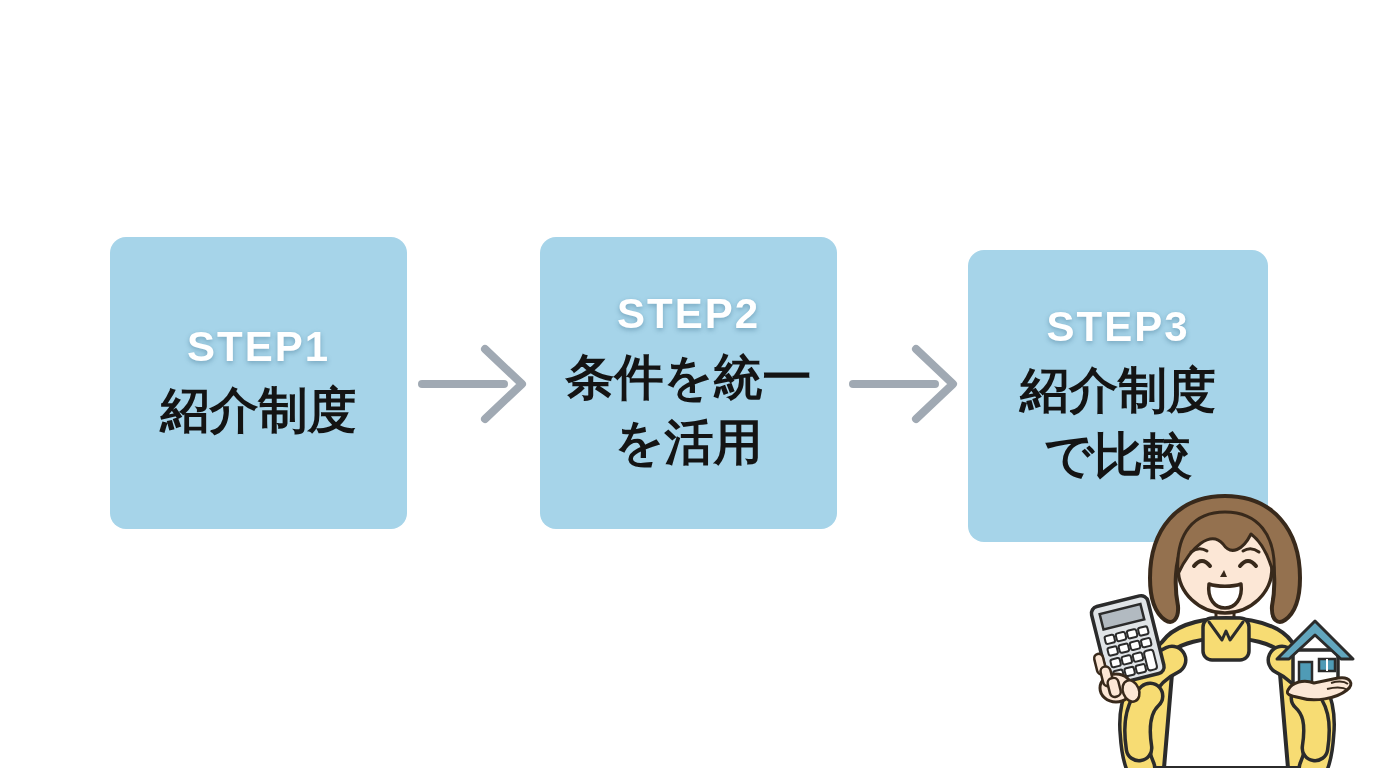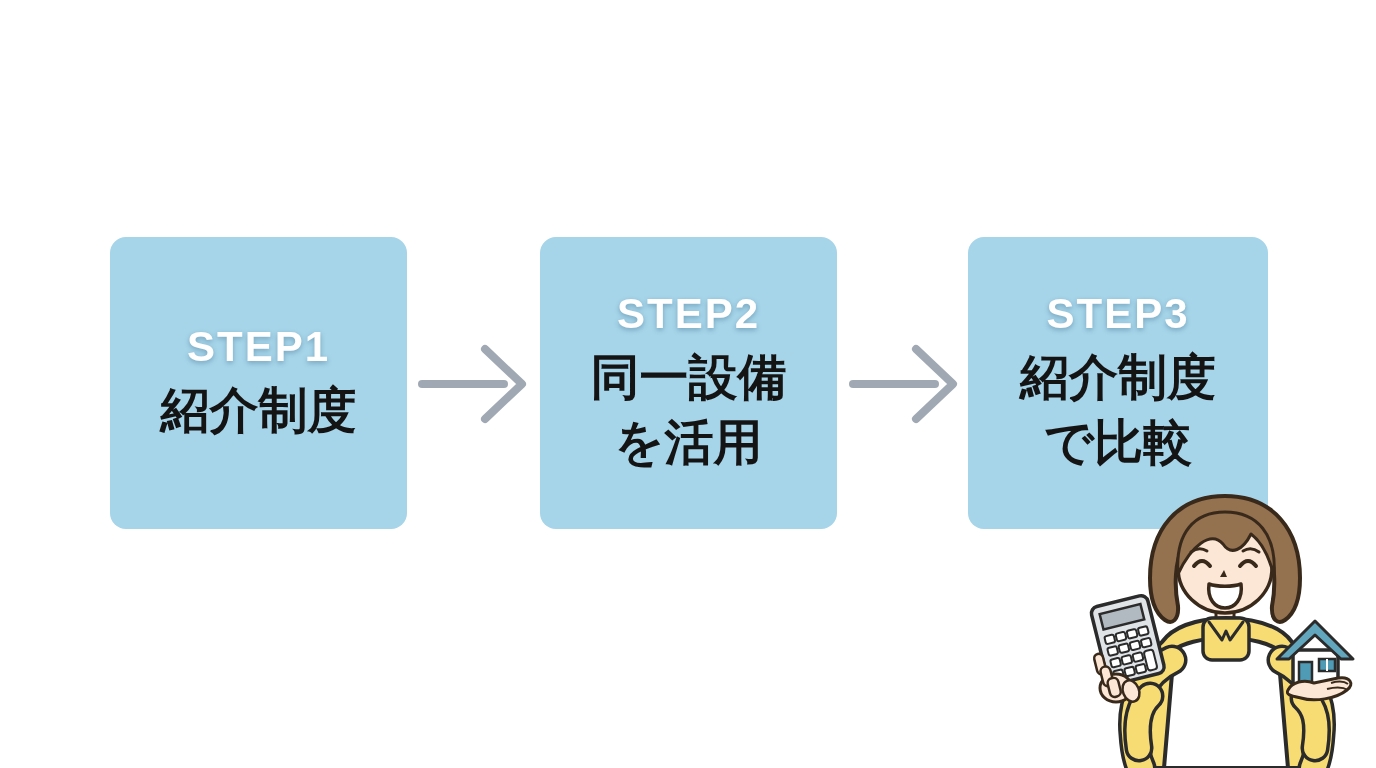--- a/index.html
+++ b/index.html
@@ -22,21 +22,21 @@
     border-radius: 16px;
     display: flex;
     flex-direction: column;
     align-items: center;
     justify-content: center;
     text-align: center;
     z-index: 1;
   }
   .step-box-1 { left: 110px; }
   .step-box-2 { left: 540px; }
-  .step-box-3 { left: 968px; width: 300px; }
+  .step-box-3 { left: 968px; width: 300px; margin-top: 13px; }
   .step-label {
     font-size: 42px;
     font-weight: bold;
     color: #ffffff;
     letter-spacing: 2px;
     text-shadow: 0 2px 5px rgba(45, 95, 125, 0.40);
     margin-bottom: 8px;
     line-height: 1.1;
   }
   .jp-line {
@@ -73,21 +73,21 @@
     <span class="jp-line"></span>
   </div>
 
   <svg class="arrow arrow-1" viewBox="0 0 115 88">
     <line x1="8" y1="44" x2="90" y2="44" stroke="#a0a9b3" stroke-width="8" stroke-linecap="round"></line>
     <polyline points="71,9 108,44 71,79" fill="none" stroke="#a0a9b3" stroke-width="8" stroke-linecap="round" stroke-linejoin="round"></polyline>
   </svg>
 
   <div class="step-box step-box-2">
     <div class="step-label">STEP2</div>
-    <span class="jp-line">同一設備</span>
+    <span class="jp-line">条件を統一</span>
     <span class="jp-line">を活用</span>
   </div>
 
   <svg class="arrow arrow-2" viewBox="0 0 115 88">
     <line x1="8" y1="44" x2="90" y2="44" stroke="#a0a9b3" stroke-width="8" stroke-linecap="round"></line>
     <polyline points="71,9 108,44 71,79" fill="none" stroke="#a0a9b3" stroke-width="8" stroke-linecap="round" stroke-linejoin="round"></polyline>
   </svg>
 
   <div class="step-box step-box-3">
     <div class="step-label">STEP3</div>

